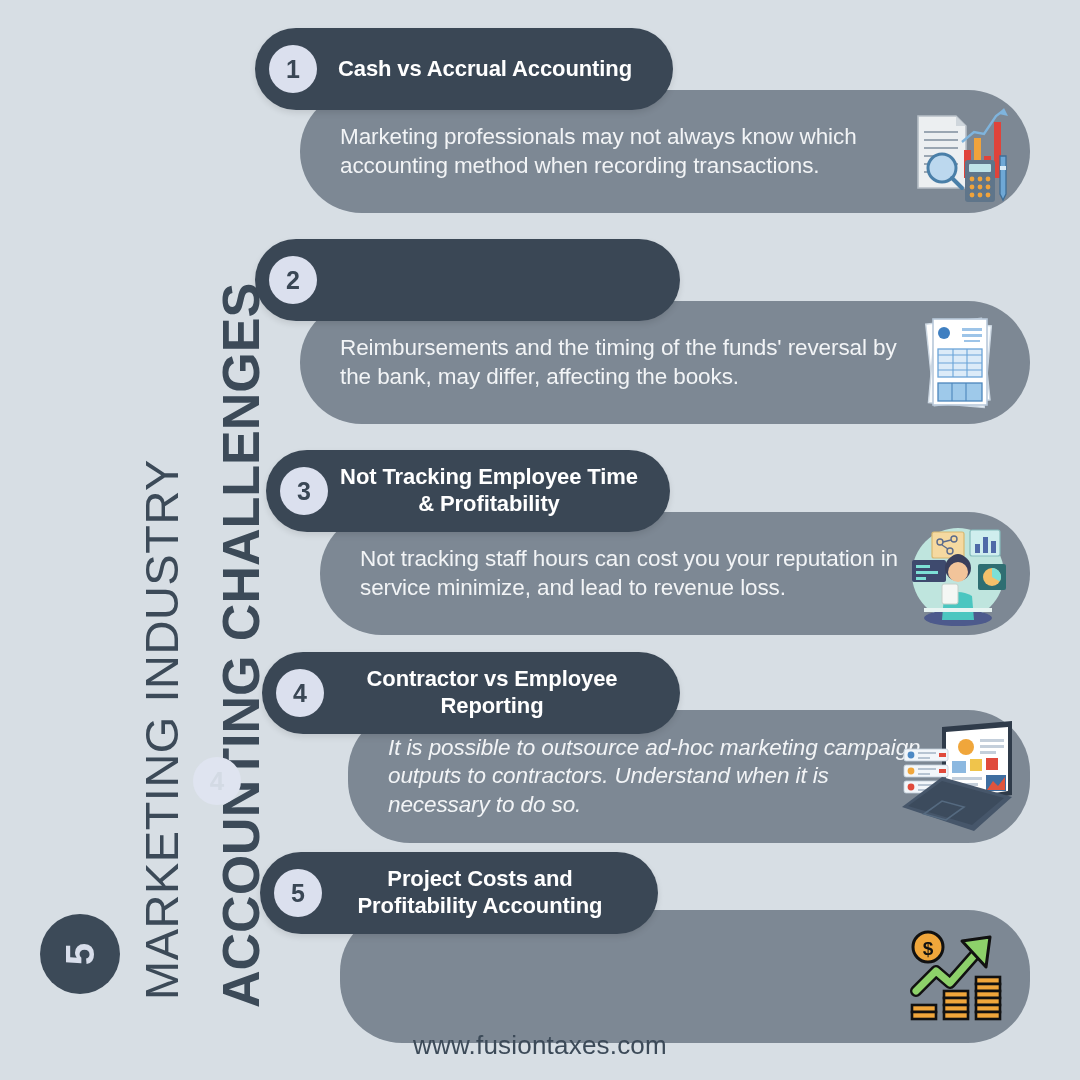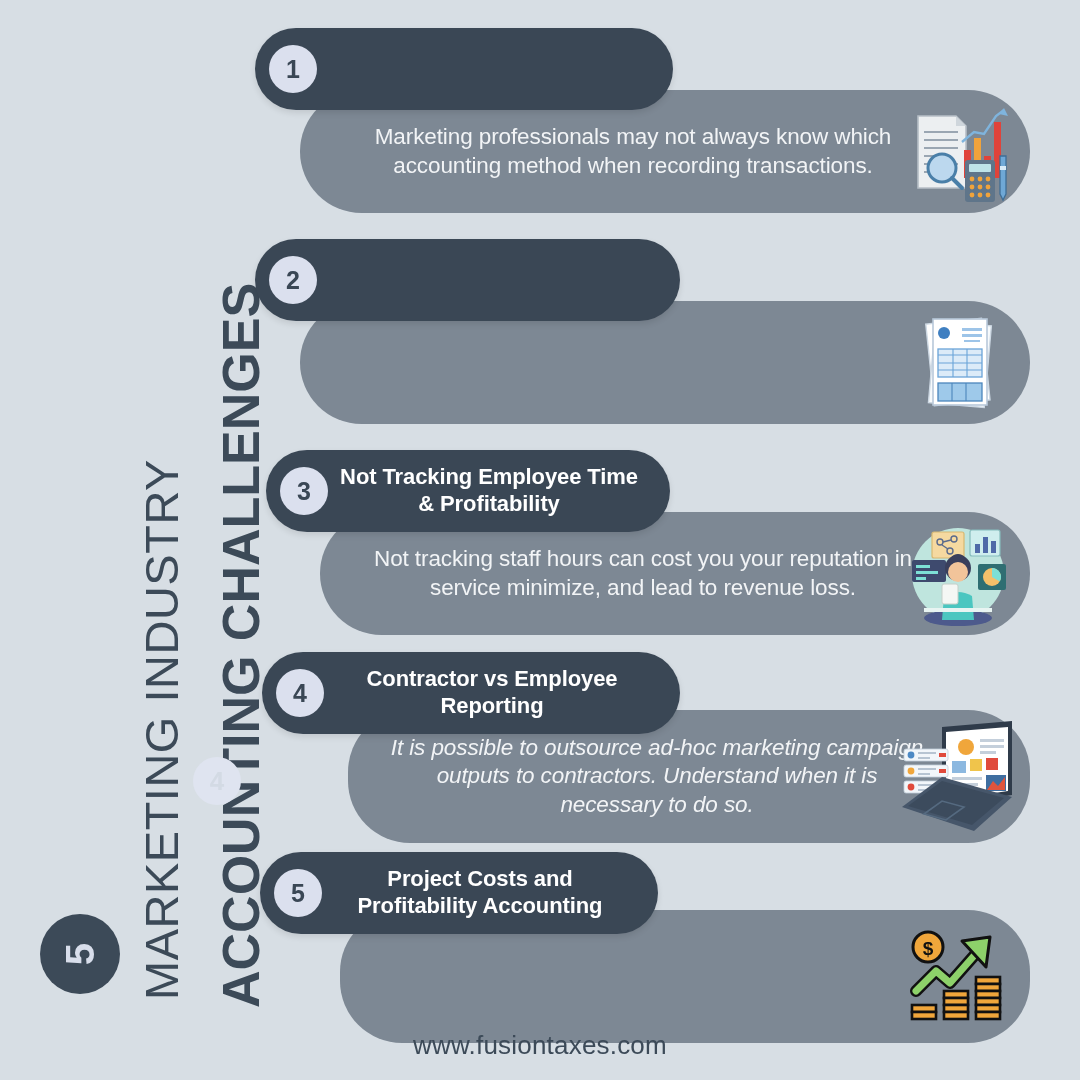--- a/index.html
+++ b/index.html
@@ -69,21 +69,20 @@
     border-radius:62px;
     display:flex;align-items:center;
     box-sizing:border-box;
   }
   .card-body.tall{height:133px;}
   .card-desc{
     flex:1;
     color:#f2f4f6;
     font-size:22.5px;
     line-height:1.27;
-    text-align:center;
     padding:0 104px 0 40px;
     box-sizing:border-box;
     letter-spacing:-0.1px;
   }
   .card-icon{
     position:absolute;right:18px;top:50%;
     transform:translateY(-50%);
     width:108px;height:104px;
   }
   .card-icon svg{display:block;width:100%;height:100%;}
@@ -178,25 +177,27 @@
               <circle cx="84" cy="95" r="2.4"></circle>
           </g>
 
           <path d="M96 56 l6 0 l0 38 l-3 6 l-3 -6 z" fill="#6fa8d6" stroke="#3f6e96" stroke-width="1.3"></path>
           <rect x="96" y="66" width="6" height="4" fill="#d8eaf7"></rect>
         </svg>
       </div>
     </div>
     <div class="card-head" style="left:255px;width:418px;">
       <div class="num-badge">1</div>
+      <div class="card-title">Cash vs Accrual Accounting</div>
     </div>
   </div>
 
   <div class="card" style="top:239px;">
     <div class="card-body">
+      <div class="card-desc">Reimbursements and the timing of the funds' reversal by the bank, may differ, affecting the books.</div>
       <div class="card-icon">
         <svg viewBox="0 0 108 104" xmlns="http://www.w3.org/2000/svg">
           <g transform="rotate(-6 54 52)">
             <rect x="26" y="10" width="56" height="82" fill="#ffffff" stroke="#cdd8e3" stroke-width="1.4"></rect>
           </g>
           <g transform="rotate(5 54 52)">
             <rect x="28" y="12" width="56" height="82" fill="#f7fafc" stroke="#cdd8e3" stroke-width="1.4"></rect>
           </g>
           <rect x="29" y="8" width="54" height="86" fill="#ffffff" stroke="#b8c9da" stroke-width="1.6"></rect>
           <circle cx="40" cy="22" r="6" fill="#3f7fc1"></circle>

